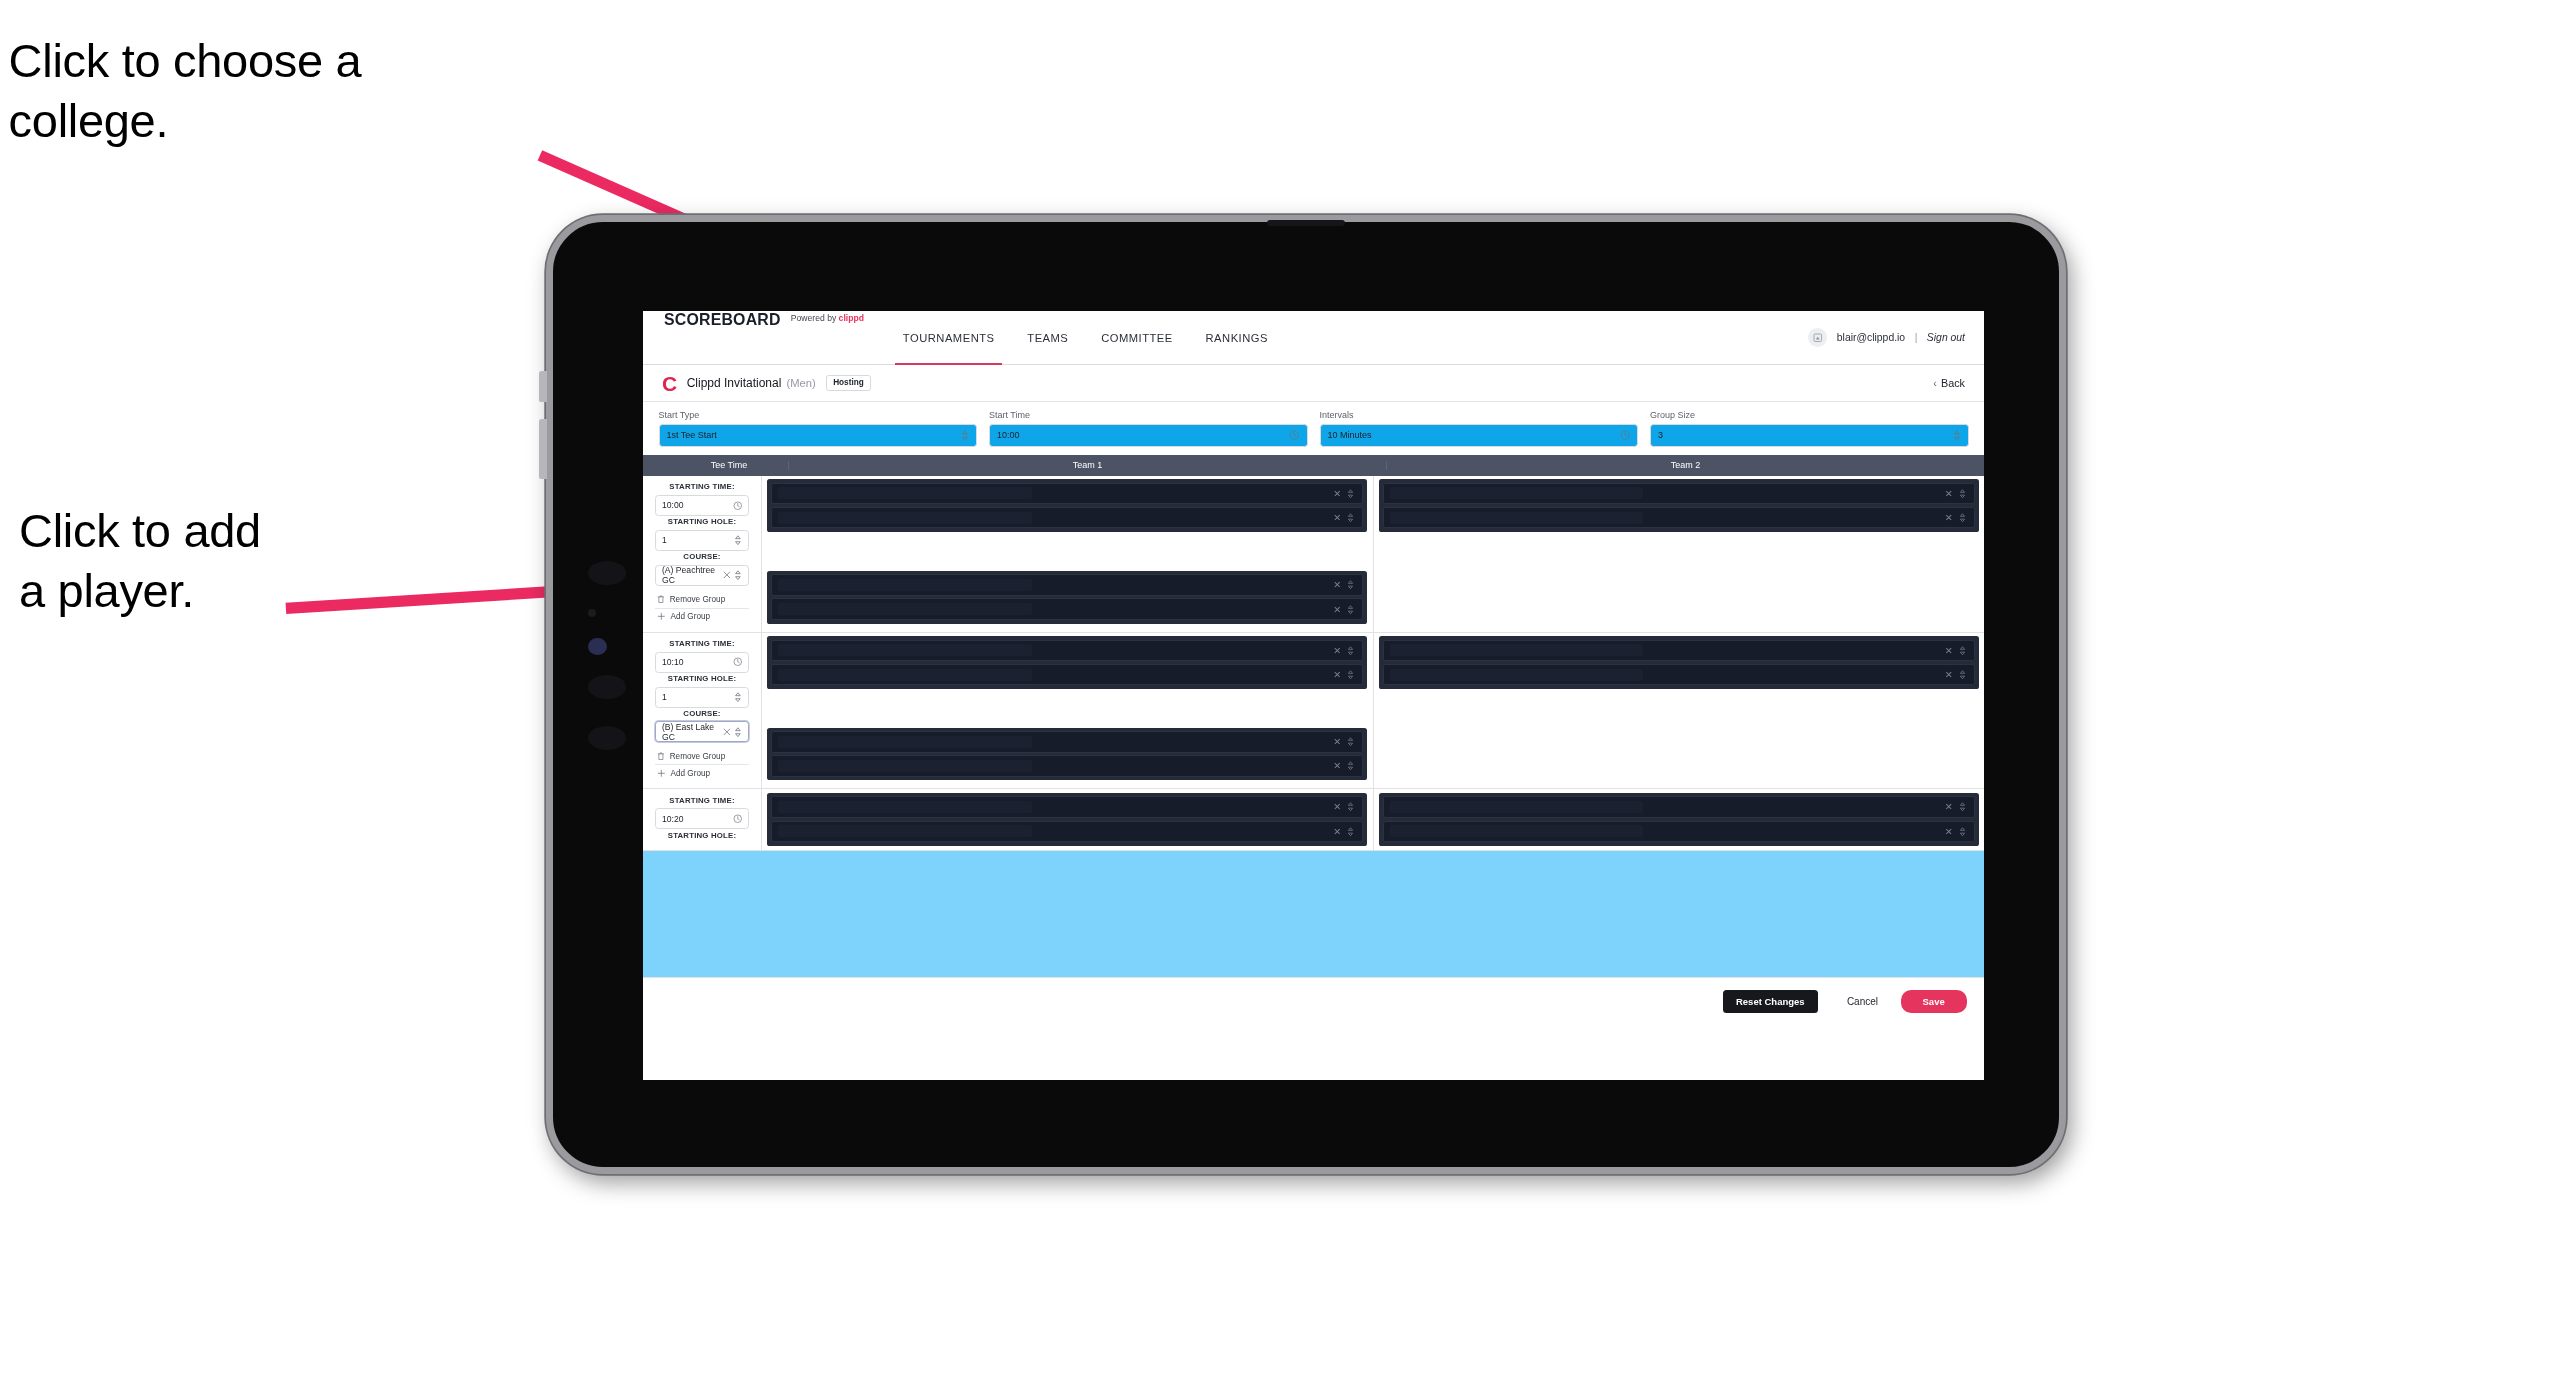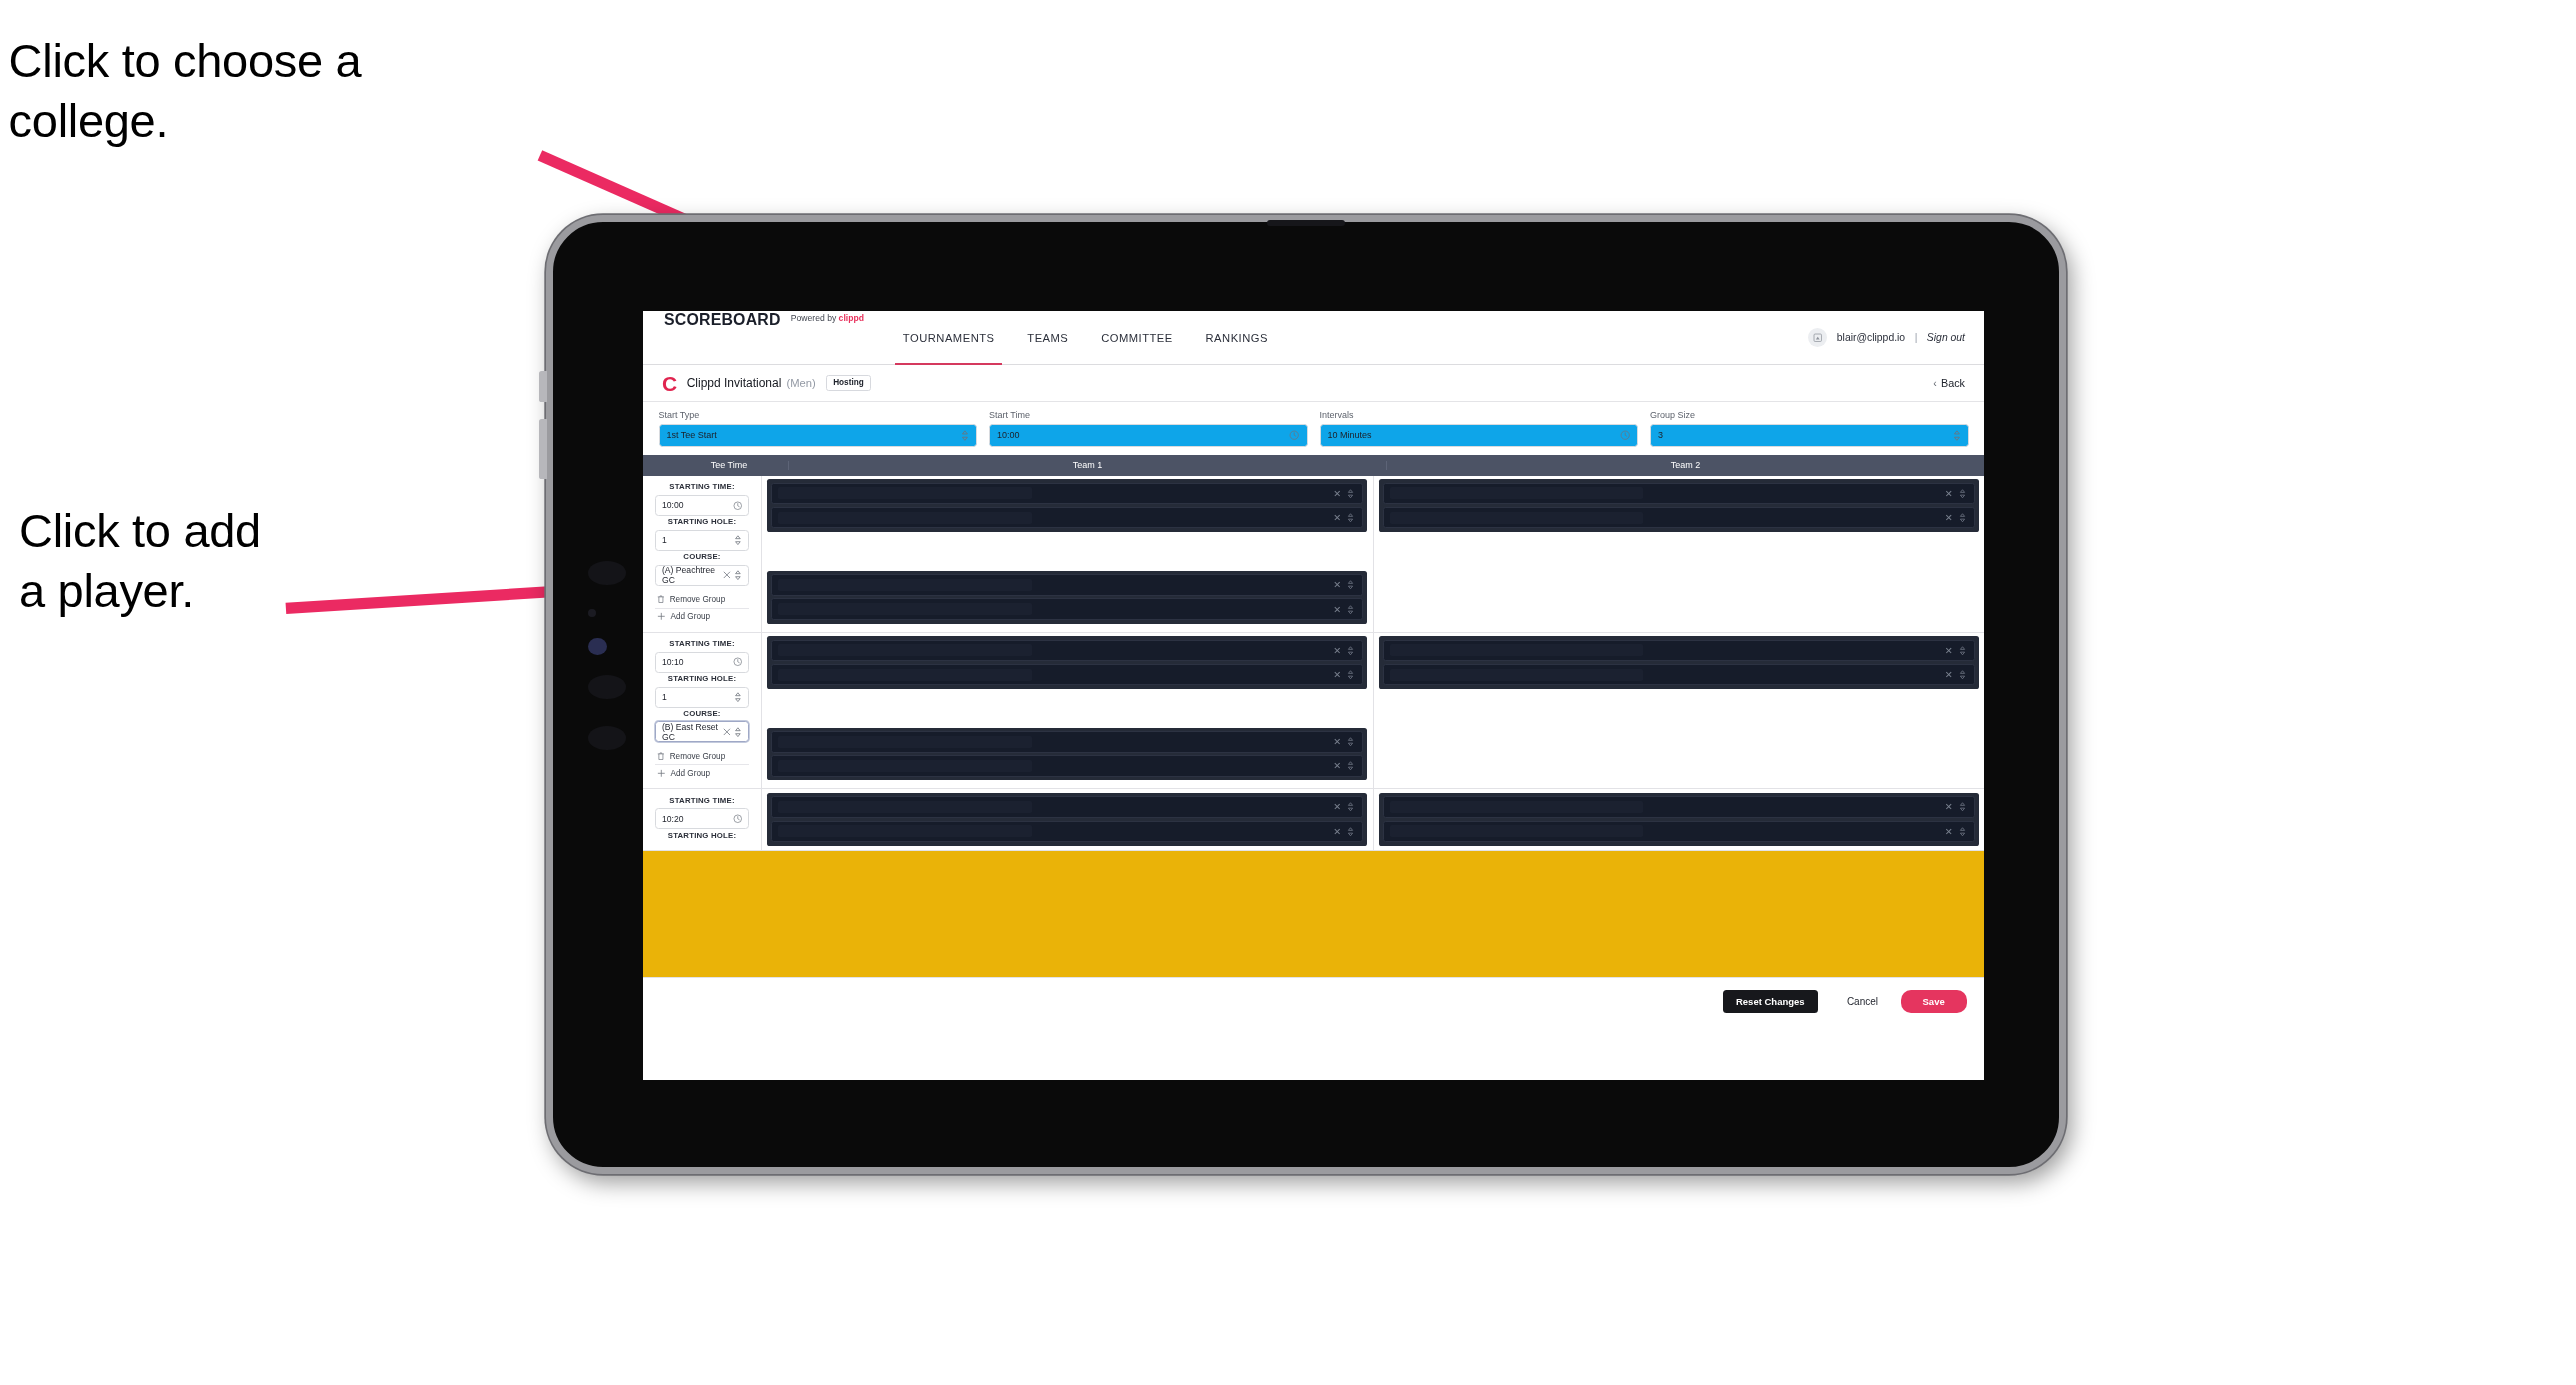--- a/index.html
+++ b/index.html
@@ -181,21 +181,21 @@
   }
   .th:last-child { border-right: none; }
   .th-teetime { flex: 0 0 119px; }
   .th-team    { flex: 1 1 0; }
 
   
   #sched-wrap {
     position: relative;
     height: 502px;
     overflow: hidden;
-    background: #eab308;
+    background: #7dd3fc;
     border-bottom: 0.9px solid #e2e2e6;
   }
   .tee-row {
     display: flex;
     border-bottom: 0.9px solid #e2e2e6;
     align-items: stretch;
     background: #fff;
   }
   .col-teetime {
     flex: 0 0 119px;
@@ -599,21 +599,21 @@
               <span class="ic">
                 <svg width="7.8" height="10.4" viewBox="0 0 9 13">
                   <path d="M4.5 1 L7.4 4.6 L1.6 4.6 Z" fill="none" stroke="#6e737c" stroke-width="1"></path>
                   <path d="M4.5 12 L7.4 8.4 L1.6 8.4 Z" fill="none" stroke="#6e737c" stroke-width="1"></path>
                 </svg>
               </span>
             </div>
 
             <div class="tt-label">COURSE:</div>
             <div class="tt-field focused">
-              <span class="v">(B) East Reset GC</span>
+              <span class="v">(B) East Lake GC</span>
               <span class="ic">
                 <svg width="7.8" height="7.8" viewBox="0 0 10 10">
                   <path d="M1 1 L9 9 M9 1 L1 9" stroke="#6e737c" stroke-width="1"></path>
                 </svg>
                 <svg width="7.8" height="10.4" viewBox="0 0 9 13">
                   <path d="M4.5 1 L7.4 4.6 L1.6 4.6 Z" fill="none" stroke="#6e737c" stroke-width="1"></path>
                   <path d="M4.5 12 L7.4 8.4 L1.6 8.4 Z" fill="none" stroke="#6e737c" stroke-width="1"></path>
                 </svg>
               </span>
             </div>

